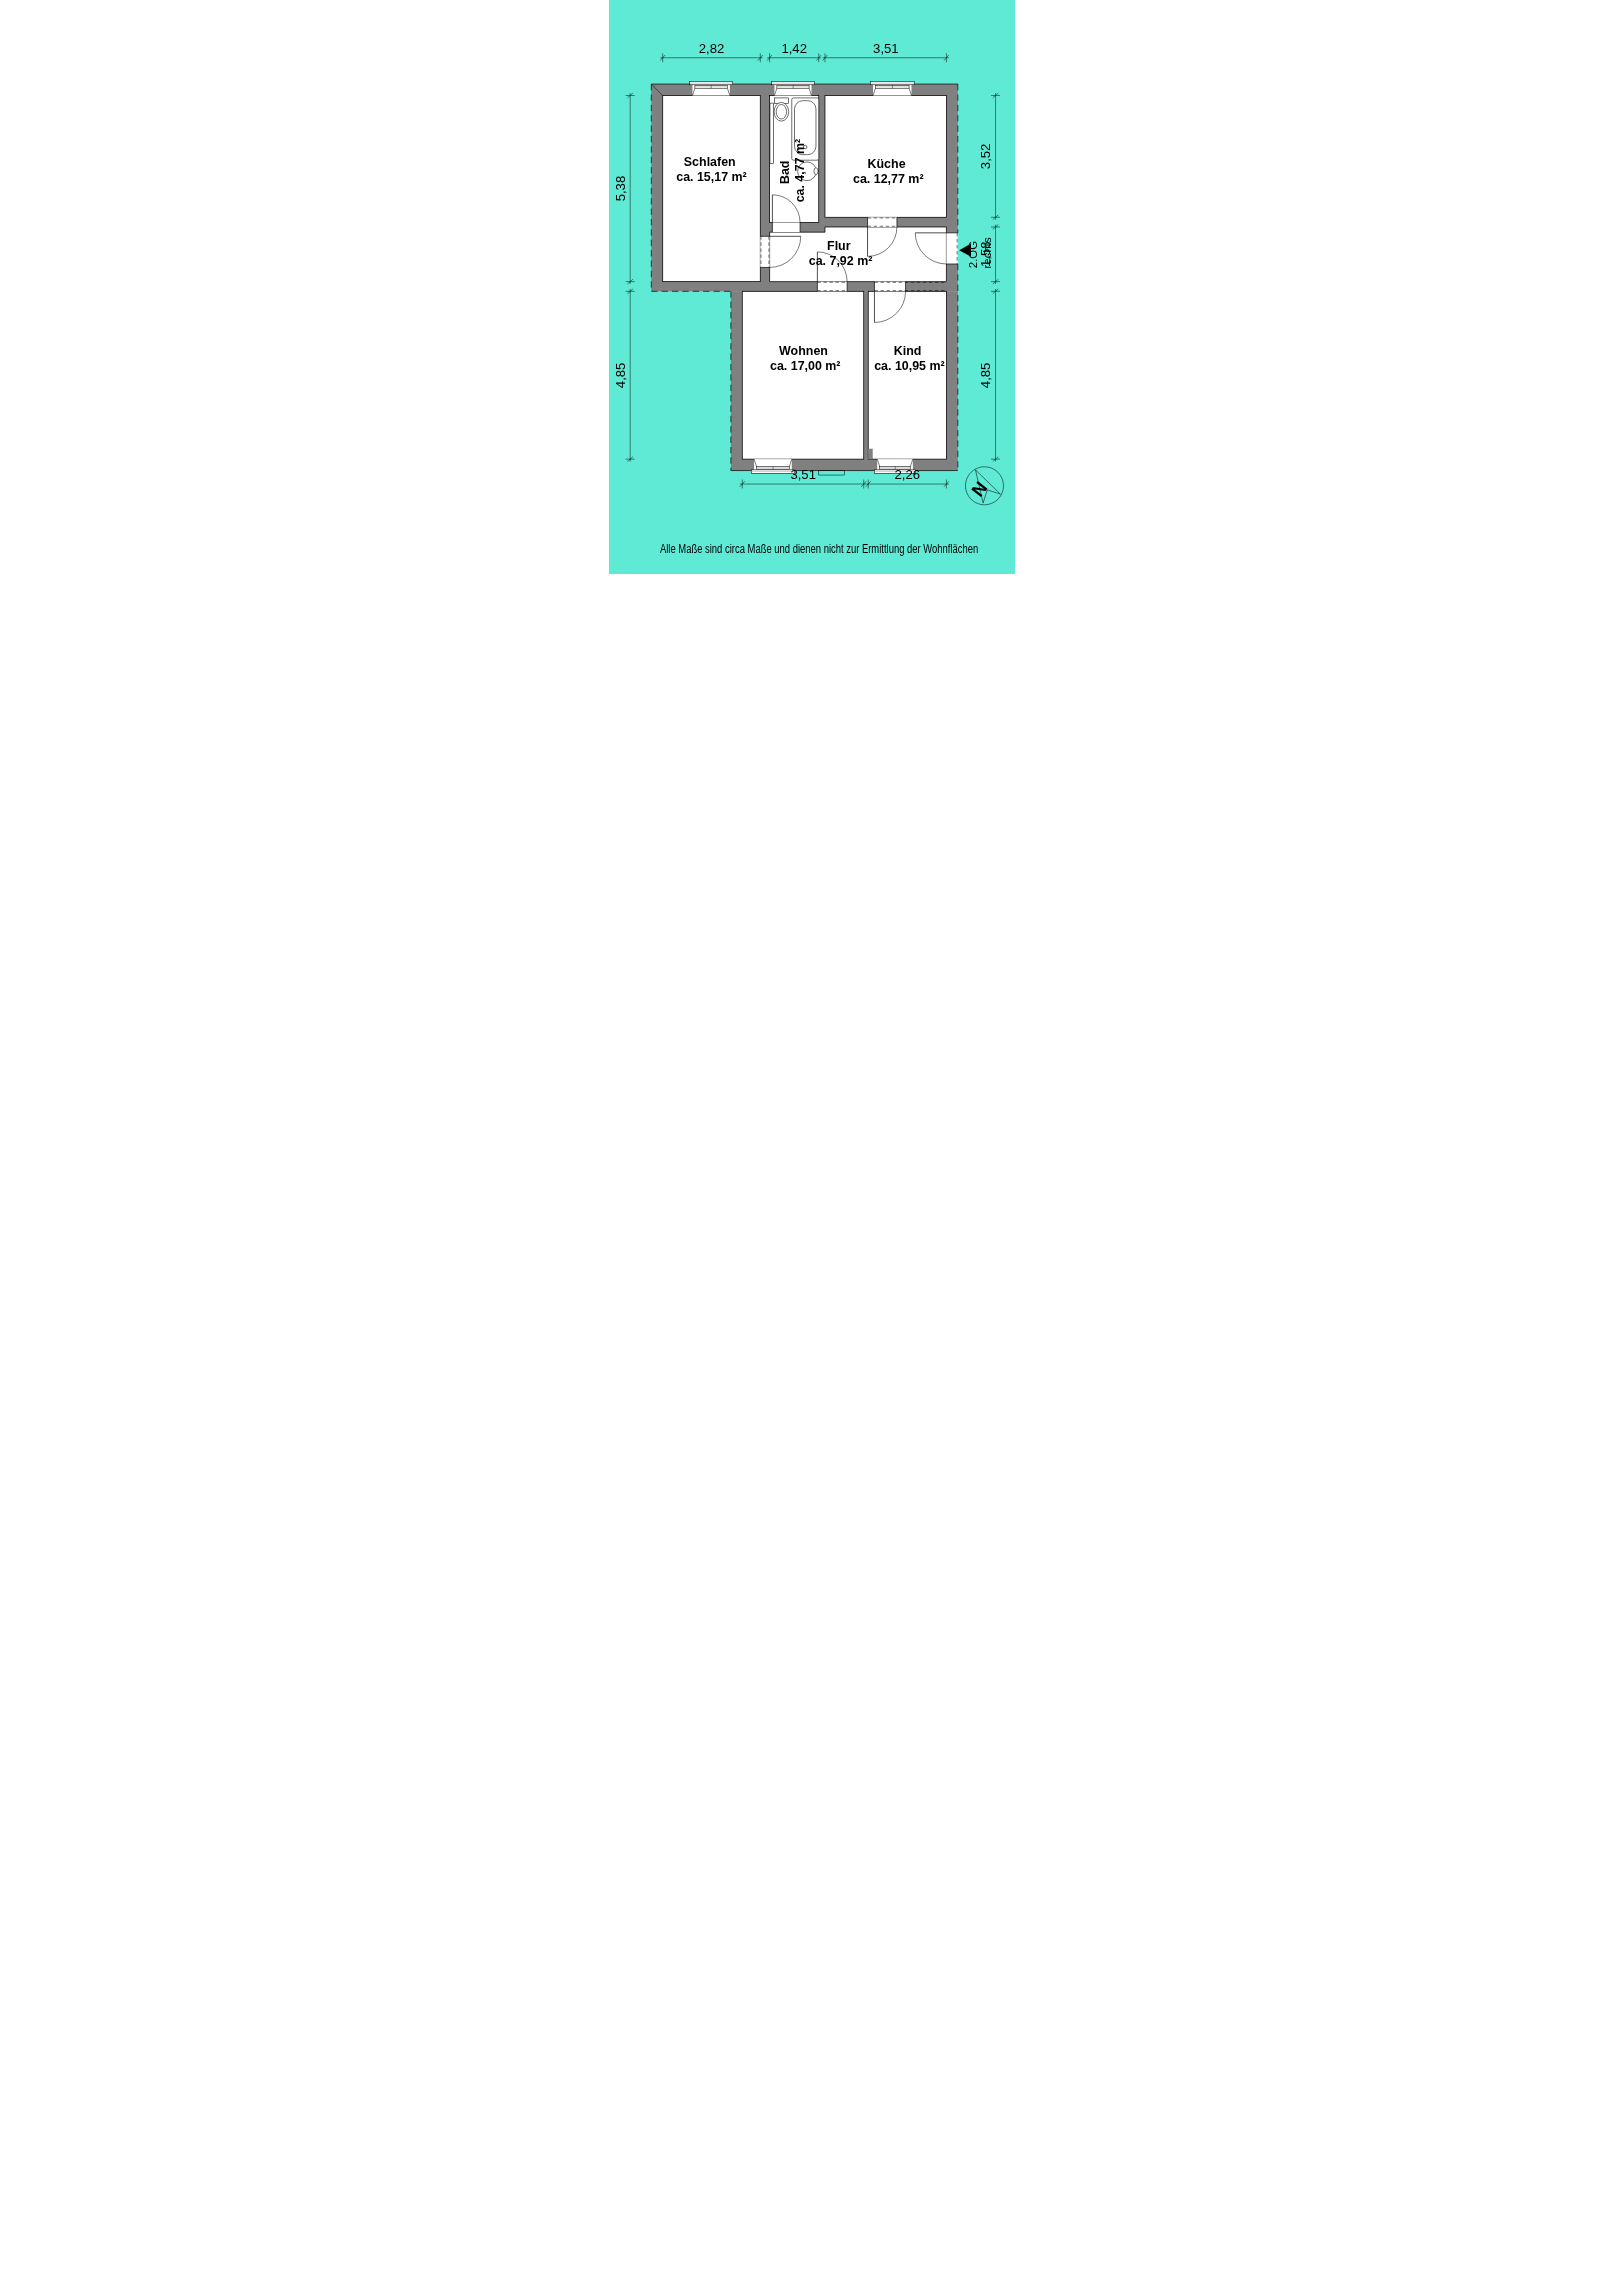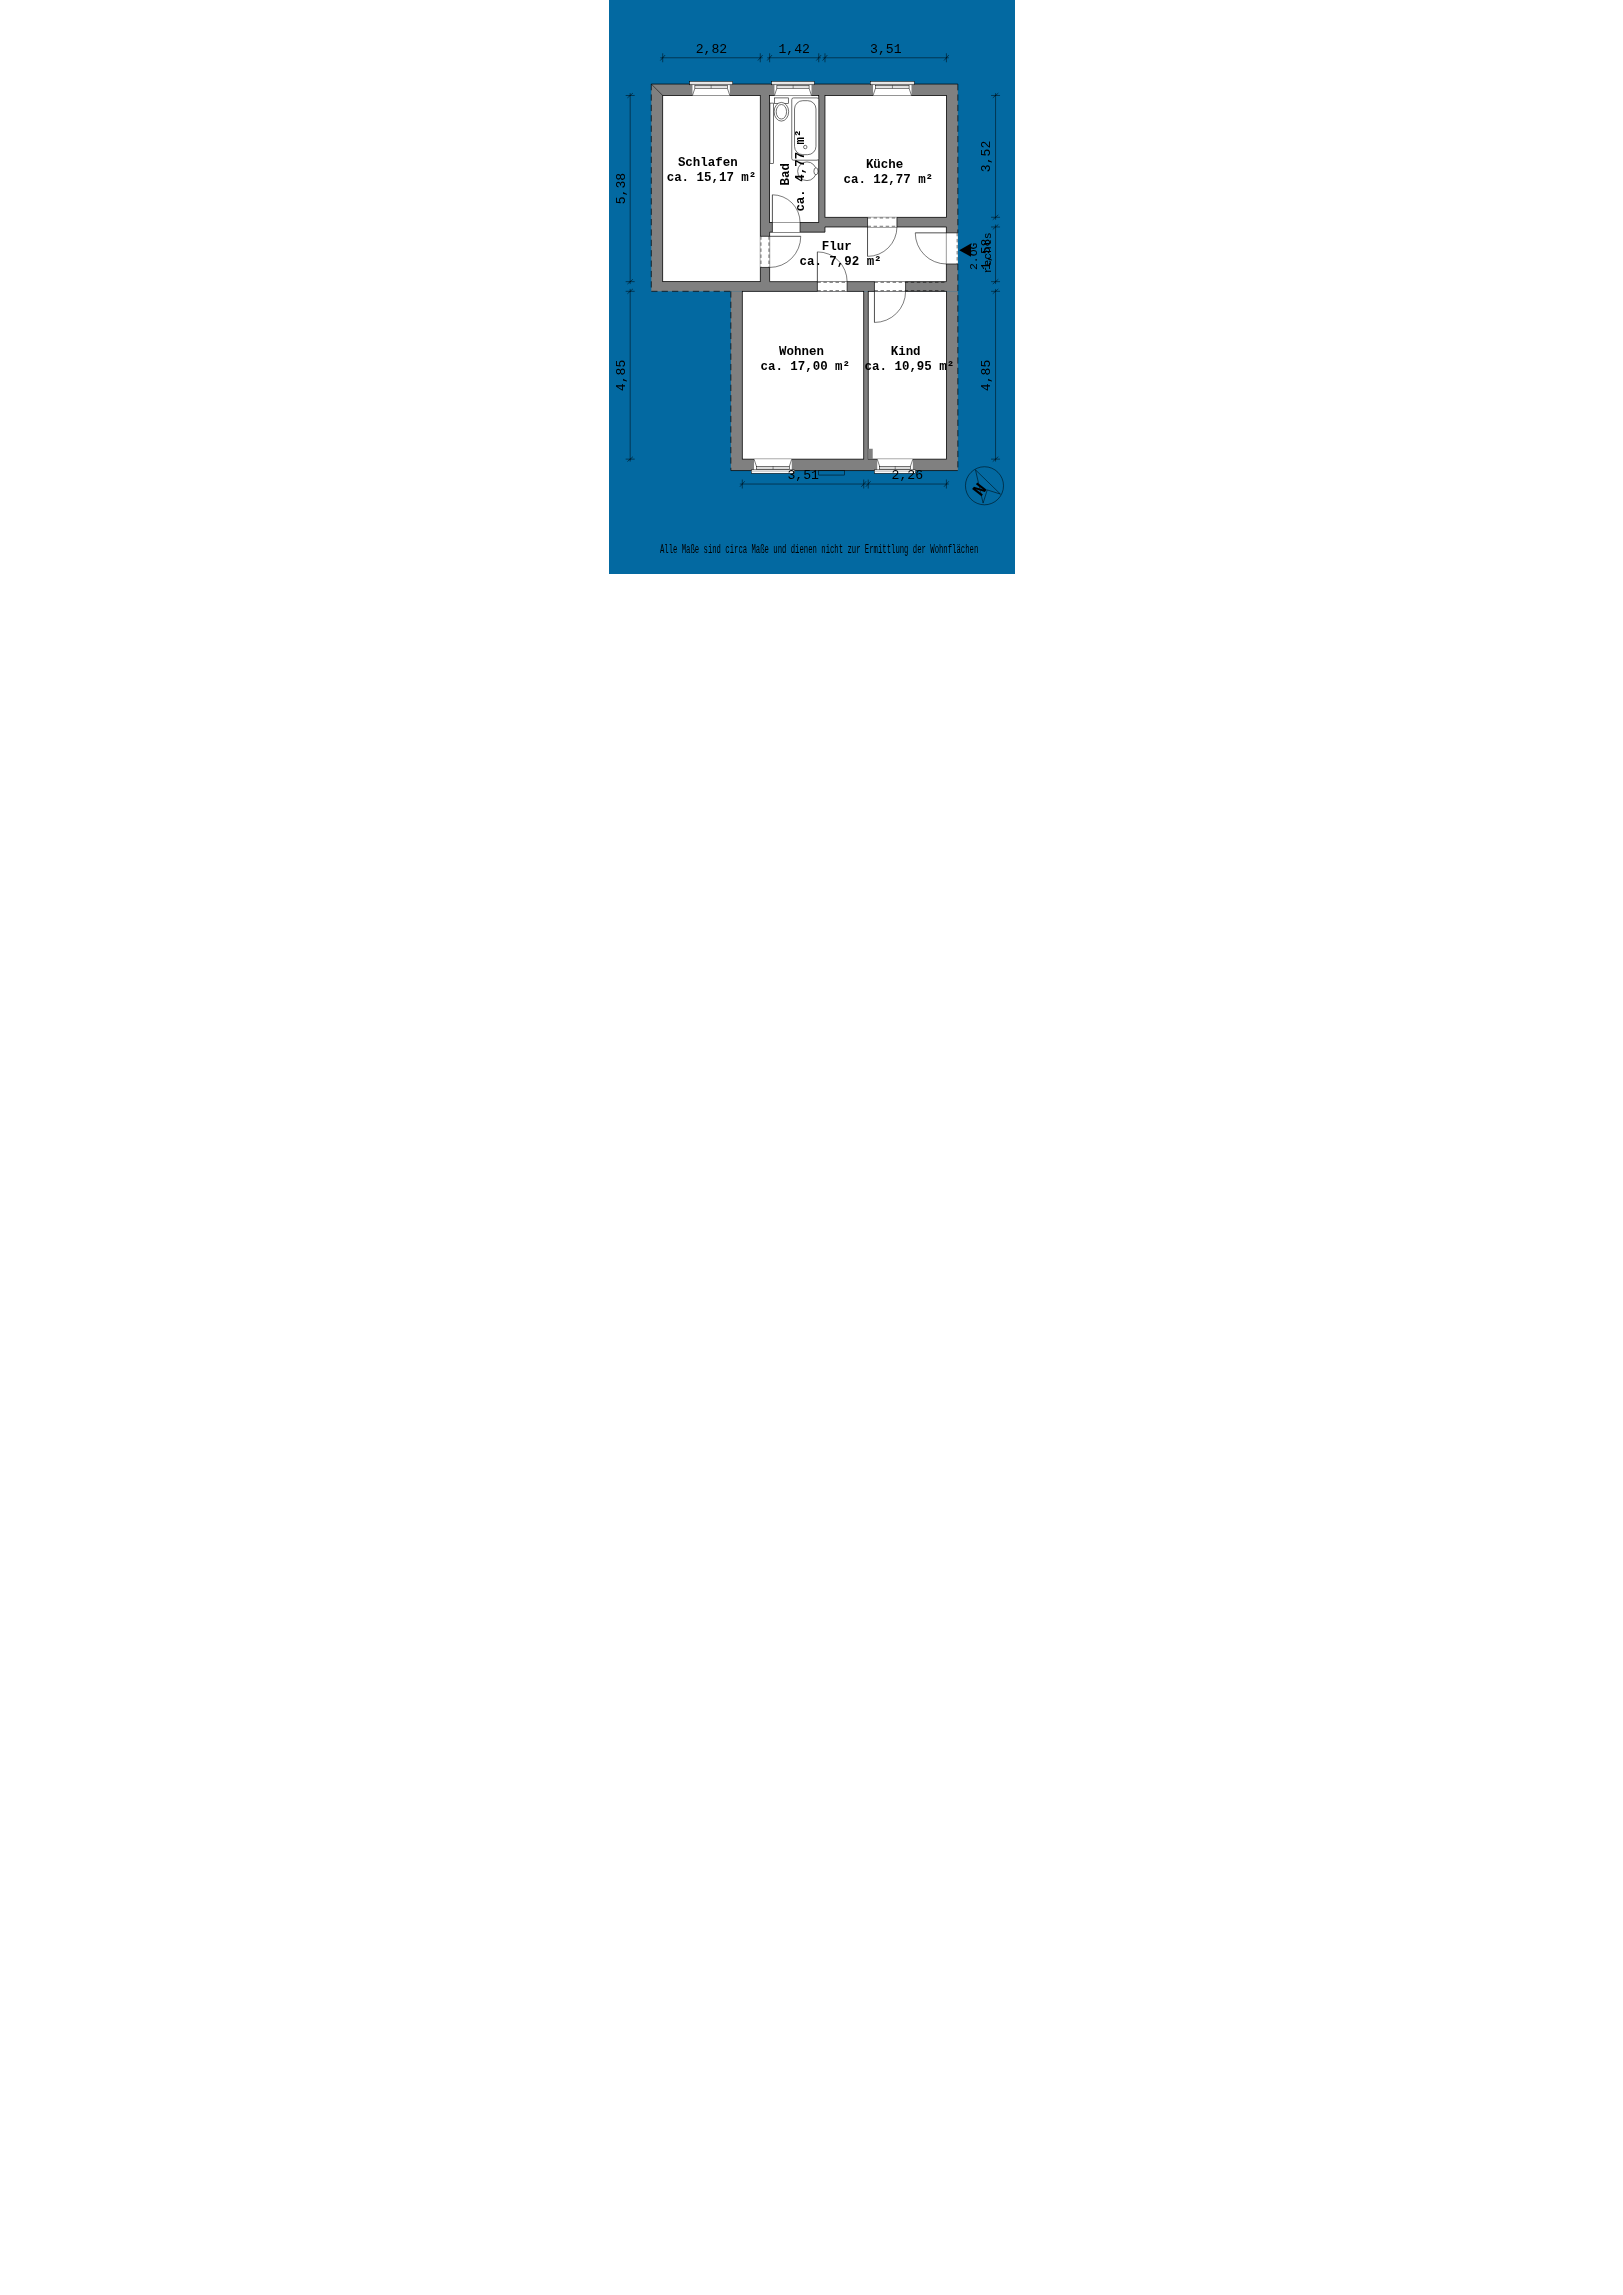--- a/index.html
+++ b/index.html
@@ -1,18 +1,18 @@
 <!DOCTYPE html>
 <html style="font-size:7.4px"><head>
 <meta charset="utf-8">
 <style>
   html,body{margin:0;padding:0;background:#ffffff;}
   .sheet{
-    width:406px;height:574px;margin:0 auto;background:#0369a1;
-    font-family:Liberation Mono, monospace;
+    width:406px;height:574px;margin:0 auto;background:#5eead4;
+    font-family:Liberation Sans, sans-serif;
   }
   svg{display:block;width:100%;height:100%;}
   text{fill:#000;}
   .room-label{font-weight:bold;font-size:0.36px;text-anchor:middle;}
   .dim-label{font-size:0.38px;text-anchor:middle;}
   .small-label{font-size:0.33px;text-anchor:middle;}
   .disclaimer{font-size:0.36px;text-anchor:middle;}
   .north-n{font-weight:bold;font-size:0.52px;text-anchor:middle;}
   .roomfill{fill:#ffffff;stroke:#000000;stroke-width:0.022;}
   .opening{fill:#ffffff;stroke:none;}

